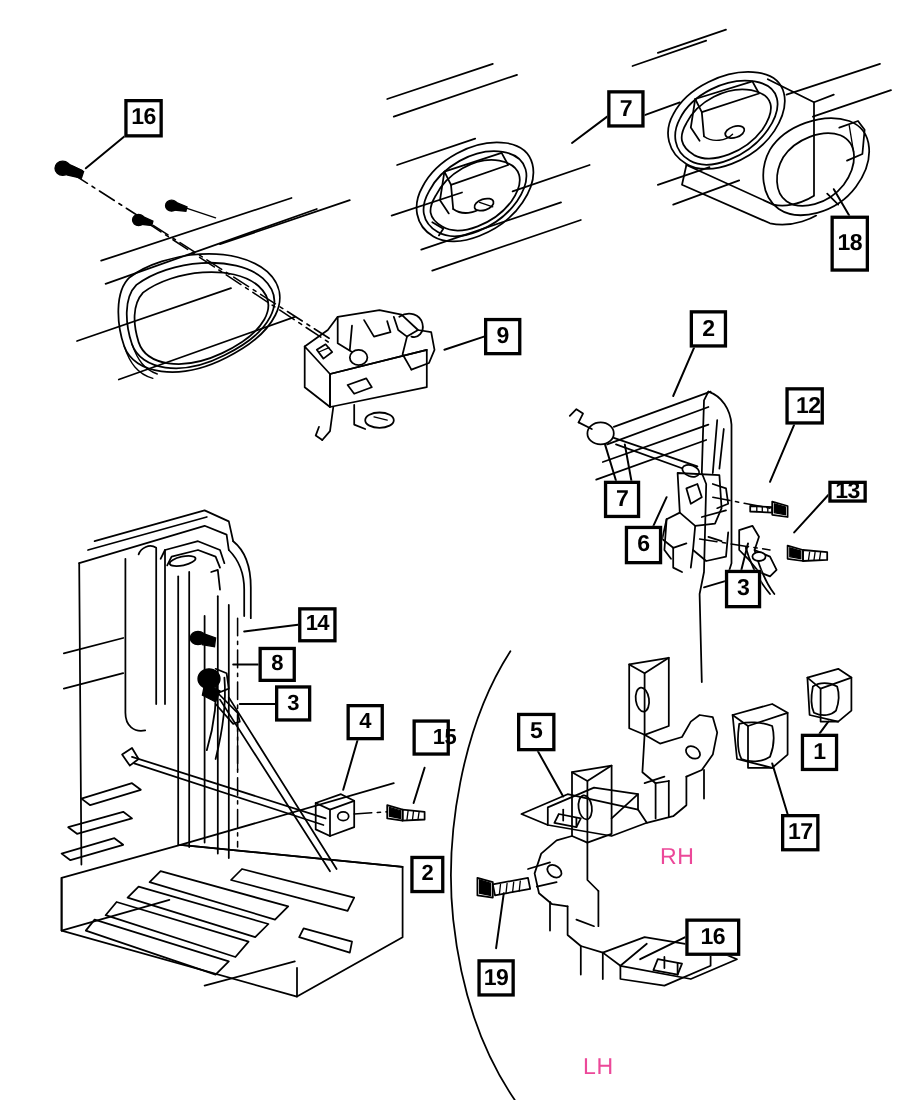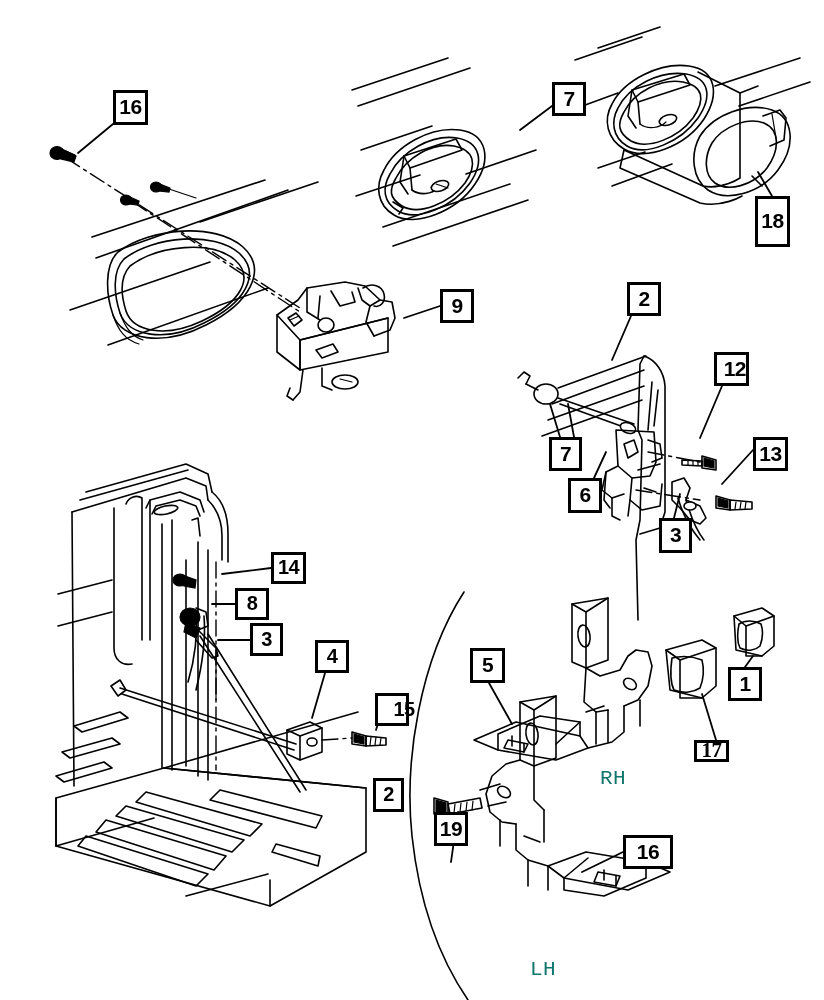--- a/index.html
+++ b/index.html
@@ -20,23 +20,23 @@
     display:flex;align-items:center;justify-content:center;
     font-family:"Liberation Sans", sans-serif;
     font-weight:bold;
     line-height:1;
     color:#000;
     letter-spacing:-0.5px;
   }
   .callout span{display:block;transform:translateY(-1px);}
   .side-label{
     position:absolute;
-    font-family:Liberation Mono, monospace;
+    font-family:Liberation Sans, sans-serif;
     font-size:21px;
-    color:#0f766e;
+    color:#ec4899;
     letter-spacing:0.5px;
     white-space:nowrap;
   }
 </style>
 </head>
 <body>
 
 <div id="diagram-root">
 
   <svg id="artwork" viewBox="0 0 824 1000" xmlns="http://www.w3.org/2000/svg">
@@ -390,21 +390,21 @@
   </div>
 
   <div class="callout" style="left:714px;top:352px;width:35px;height:34px;font-size:21px;justify-content:flex-end;">
     <span>12</span>
   </div>
 
   <div class="callout" style="left:549px;top:437px;width:33px;height:34px;font-size:21px;">
     <span>7</span>
   </div>
 
-  <div class="callout" style="left:753px;top:437px;width:35px;height:34px;font-size:21px;">
+  <div class="callout" style="left:753px;top:437px;width:35px;height:20px;font-size:21px;">
     <span>13</span>
   </div>
 
   <div class="callout" style="left:568px;top:478px;width:34px;height:35px;font-size:21px;">
     <span>6</span>
   </div>
 
   <div class="callout" style="left:659px;top:518px;width:33px;height:35px;font-size:21px;">
     <span>3</span>
   </div>
@@ -418,45 +418,45 @@
   </div>
 
   <div class="callout" style="left:250px;top:623px;width:33px;height:33px;font-size:20px;">
     <span>3</span>
   </div>
 
   <div class="callout" style="left:315px;top:640px;width:34px;height:33px;font-size:20px;">
     <span>4</span>
   </div>
 
-  <div class="callout" style="left:375px;top:693px;width:34px;height:33px;font-size:20px;padding-left:24px;">
+  <div class="callout" style="left:375px;top:654px;width:34px;height:33px;font-size:20px;padding-left:24px;">
     <span>15</span>
   </div>
 
   <div class="callout" style="left:470px;top:648px;width:35px;height:35px;font-size:21px;">
     <span>5</span>
   </div>
 
   <div class="callout" style="left:728px;top:667px;width:34px;height:34px;font-size:21px;">
     <span>1</span>
   </div>
 
-  <div class="callout" style="left:694px;top:740px;width:35px;height:22px;font-size:21px;font-family:Liberation Serif, serif;">
+  <div class="callout" style="left:710px;top:740px;width:35px;height:34px;font-size:21px;">
     <span>17</span>
   </div>
 
   <div class="callout" style="left:373px;top:778px;width:31px;height:34px;font-size:20px;">
     <span>2</span>
   </div>
 
   <div class="callout" style="left:623px;top:835px;width:50px;height:34px;font-size:21px;">
     <span>16</span>
   </div>
 
-  <div class="callout" style="left:434px;top:812px;width:34px;height:34px;font-size:21px;text-align:right;">
+  <div class="callout" style="left:434px;top:872px;width:34px;height:34px;font-size:21px;text-align:right;">
     <span>19</span>
   </div>
 
   <div class="side-label" style="left:600px;top:767px;">RH</div>
 
   <div class="side-label" style="left:530px;top:958px;">LH</div>
 
 </div>
 
 </body></html>

